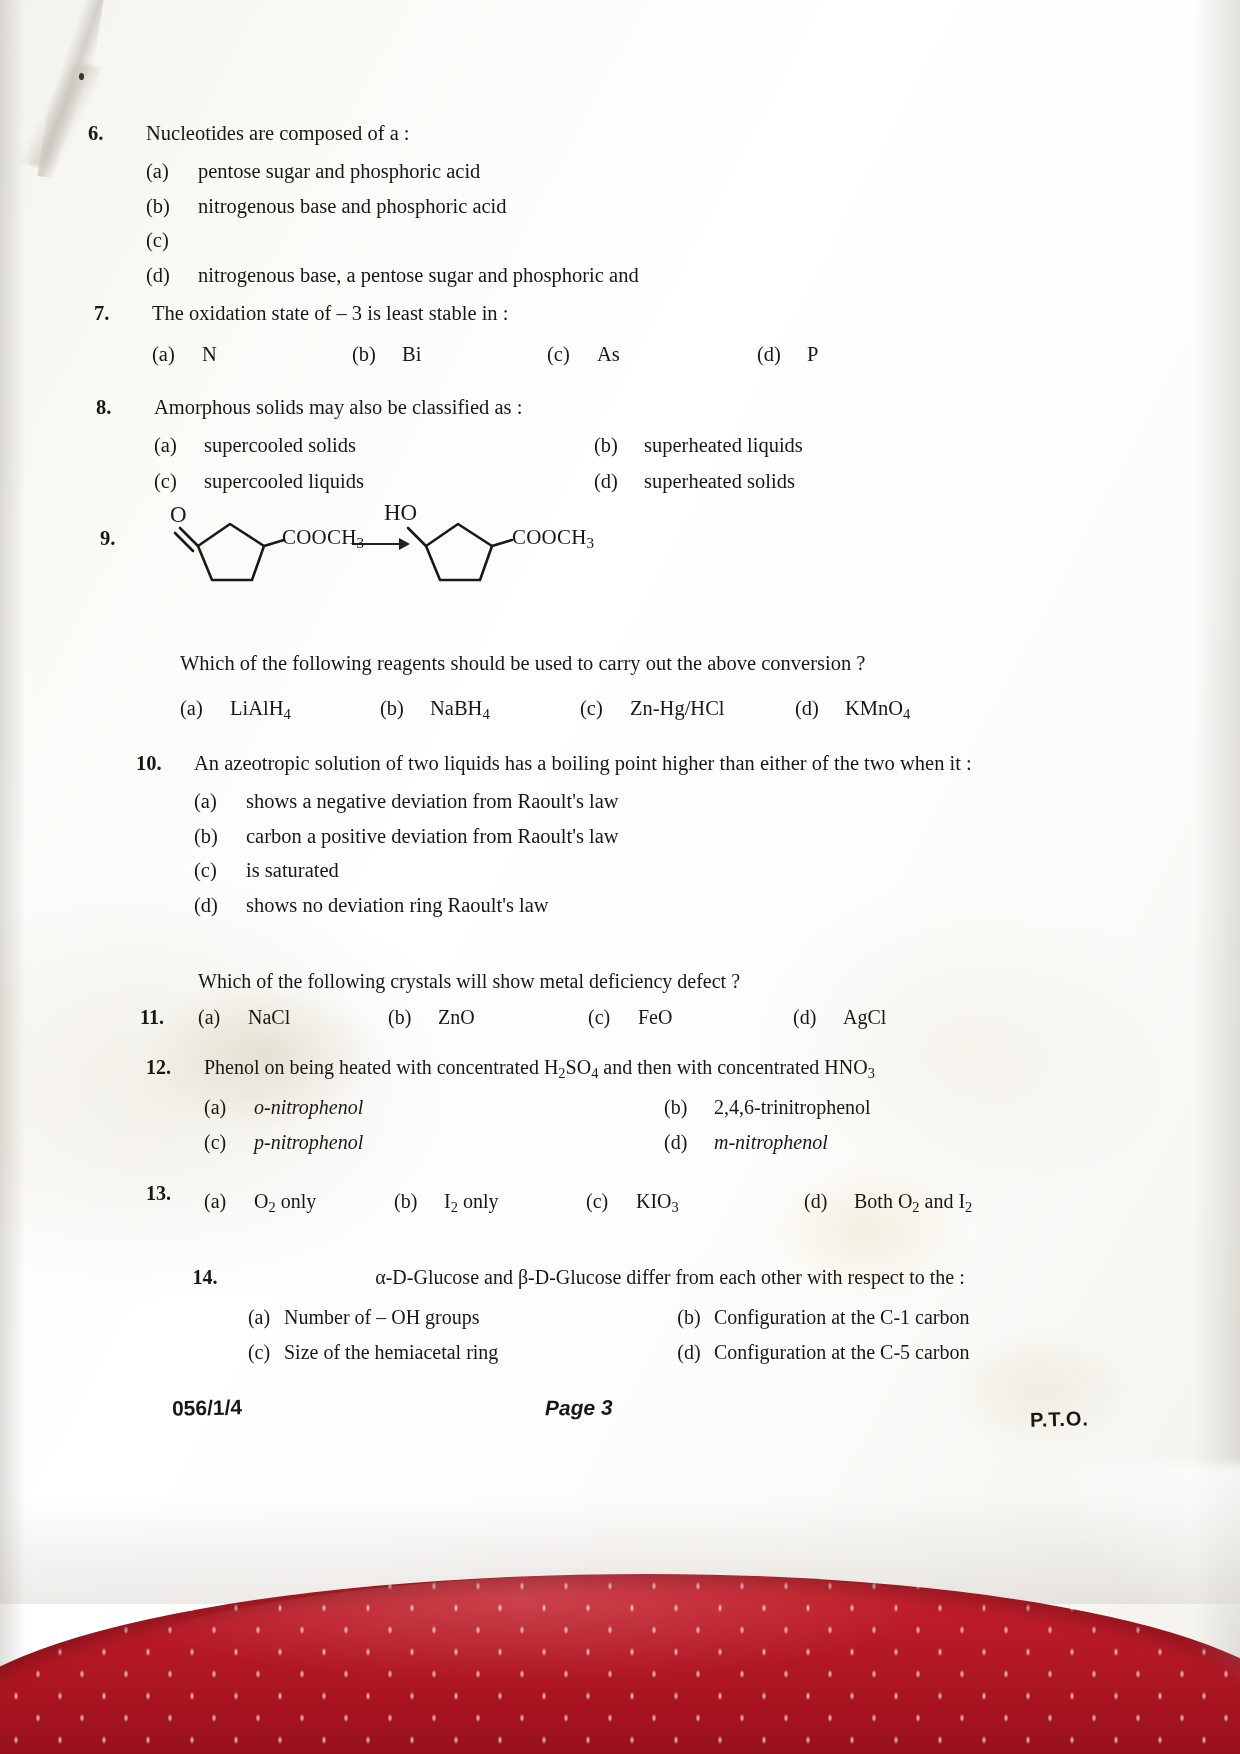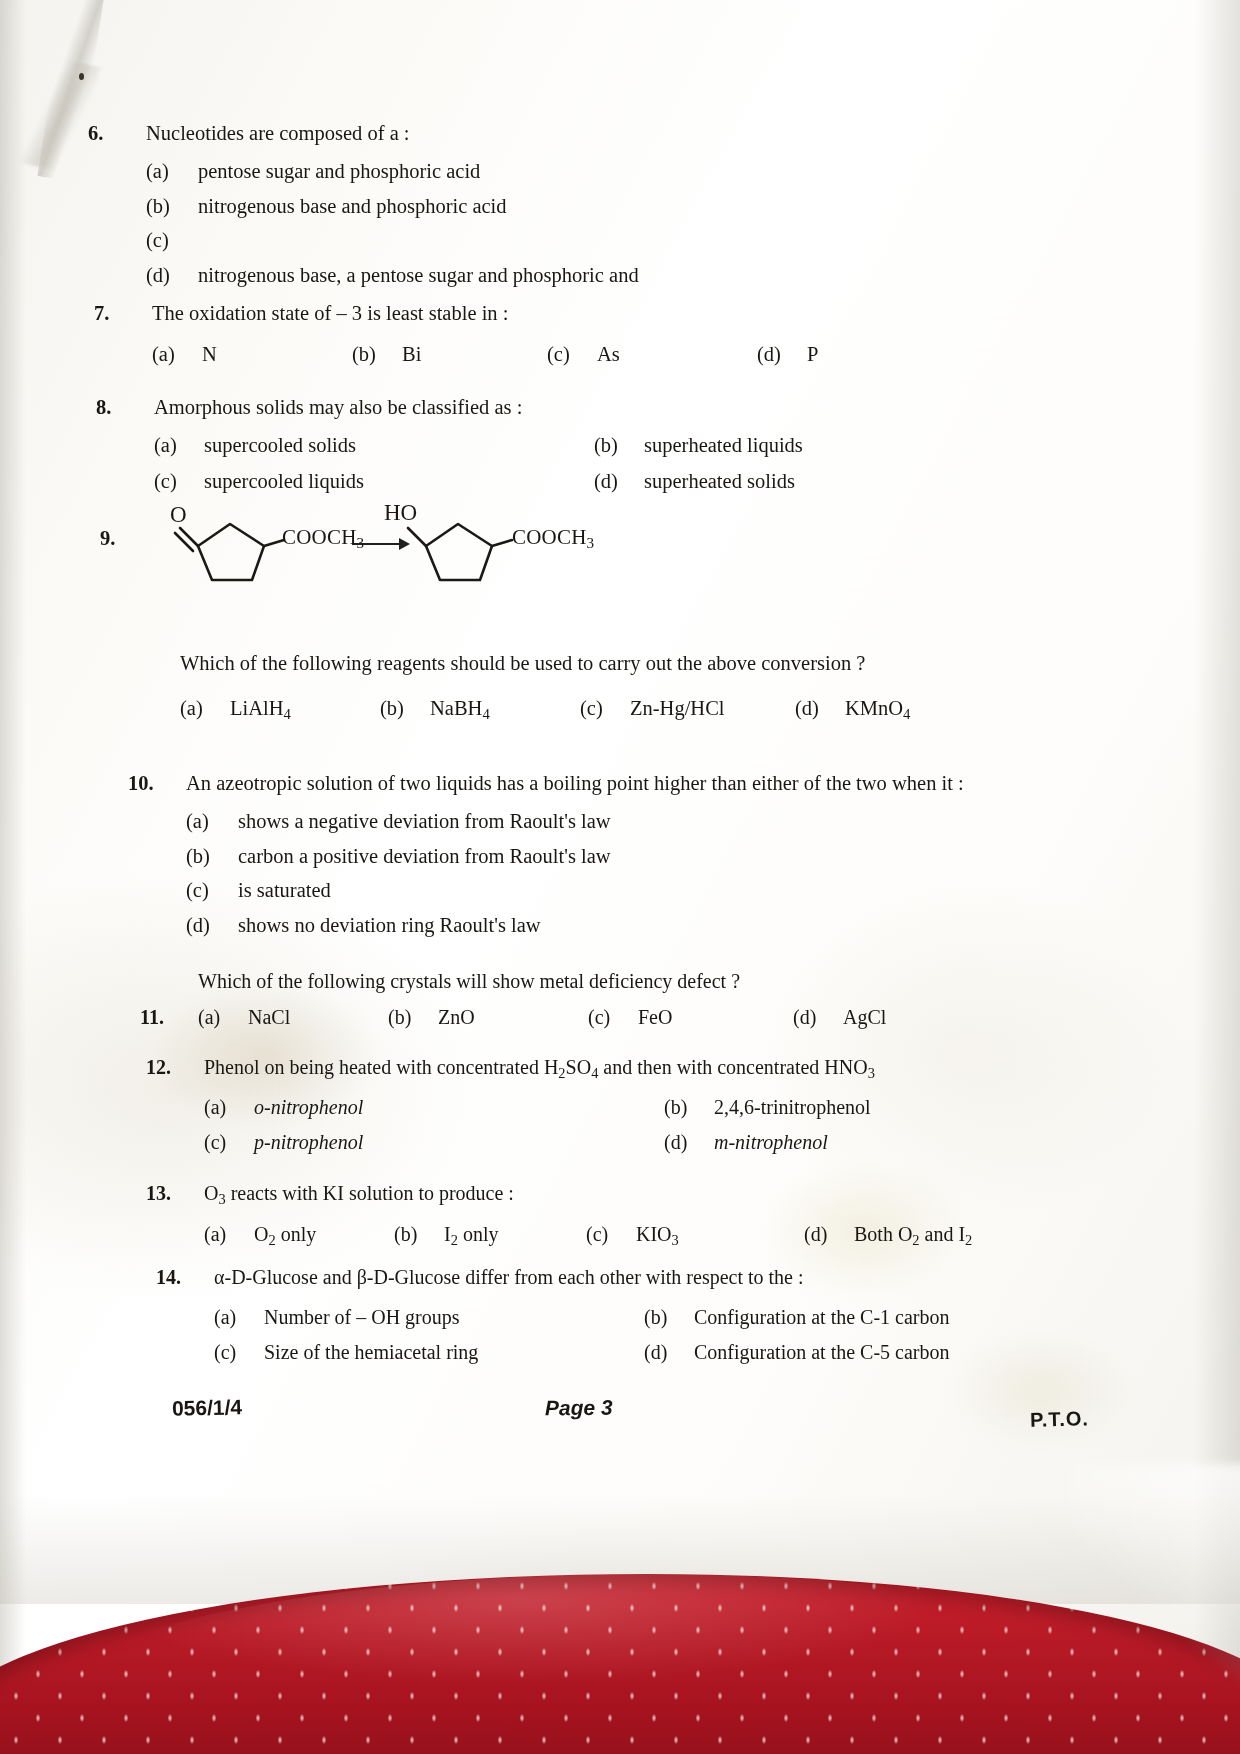--- a/index.html
+++ b/index.html
@@ -343,21 +343,21 @@
             <span><span>Zn-Hg/HCl</span></span>
           </div>
           <div class="cell" style="width:180px;">
             <span class="opt-lab">(d)</span>
             <span><span>KMnO</span><sub>4</sub></span>
           </div>
         </div>
       </div>
     </div>
 
-    <div class="q" style="left:128px; top:748px; width:840px;margin-top:20px;">
+    <div class="q" style="left:136px; top:748px; width:840px;">
       <div class="qnum">10.</div>
       <div class="qbody">
         <div class="stem wrap">An azeotropic solution of two liquids has a boiling point higher than either of the two when it :</div>
         <div class="opts-stack">
           <div class="opt-row">
             <span class="opt-lab">(a)</span>
             <span>shows a negative deviation from Raoult's law</span>
           </div>
           <div class="opt-row">
             <span class="opt-lab">(b)</span>
@@ -421,21 +421,20 @@
             <span class="opt-lab">(d)</span>
             <span class="ital">m-nitrophenol</span>
           </div>
         </div>
       </div>
     </div>
 
     <div class="q" style="left:146px; top:1178px; width:930px; font-size:20px;">
       <div class="qnum">13.</div>
       <div class="qbody">
-        <div class="stem"><span>O</span><sub>3</sub><span> reacts with KI solution to produce :</span></div>
         <div class="opts-row4" style="margin-top:8px;">
           <div class="cell" style="width:190px;">
             <span class="opt-lab">(a)</span>
             <span><span>O</span><sub>2</sub><span> only</span></span>
           </div>
           <div class="cell" style="width:192px;">
             <span class="opt-lab">(b)</span>
             <span><span>I</span><sub>2</sub><span> only</span></span>
           </div>
           <div class="cell" style="width:218px;">
@@ -443,21 +442,21 @@
             <span><span>KIO</span><sub>3</sub></span>
           </div>
           <div class="cell" style="width:210px;">
             <span class="opt-lab">(d)</span>
             <span><span>Both O</span><sub>2</sub><span> and I</span><sub>2</sub></span>
           </div>
         </div>
       </div>
     </div>
 
-    <div class="q" style="left:156px; top:1262px; width:930px; font-size:20px;">
+    <div class="q" style="left:176px; top:1262px; width:930px; font-size:20px;text-align:center;">
       <div class="qnum">14.</div>
       <div class="qbody">
         <div class="stem">α-D-Glucose and β-D-Glucose differ from each other with respect to the :</div>
         <div class="opts-grid2" style="grid-template-columns:430px 1fr; margin-top:10px;">
           <div class="cell">
             <span class="opt-lab">(a)</span>
             <span>Number of – OH groups</span>
           </div>
           <div class="cell">
             <span class="opt-lab">(b)</span>

